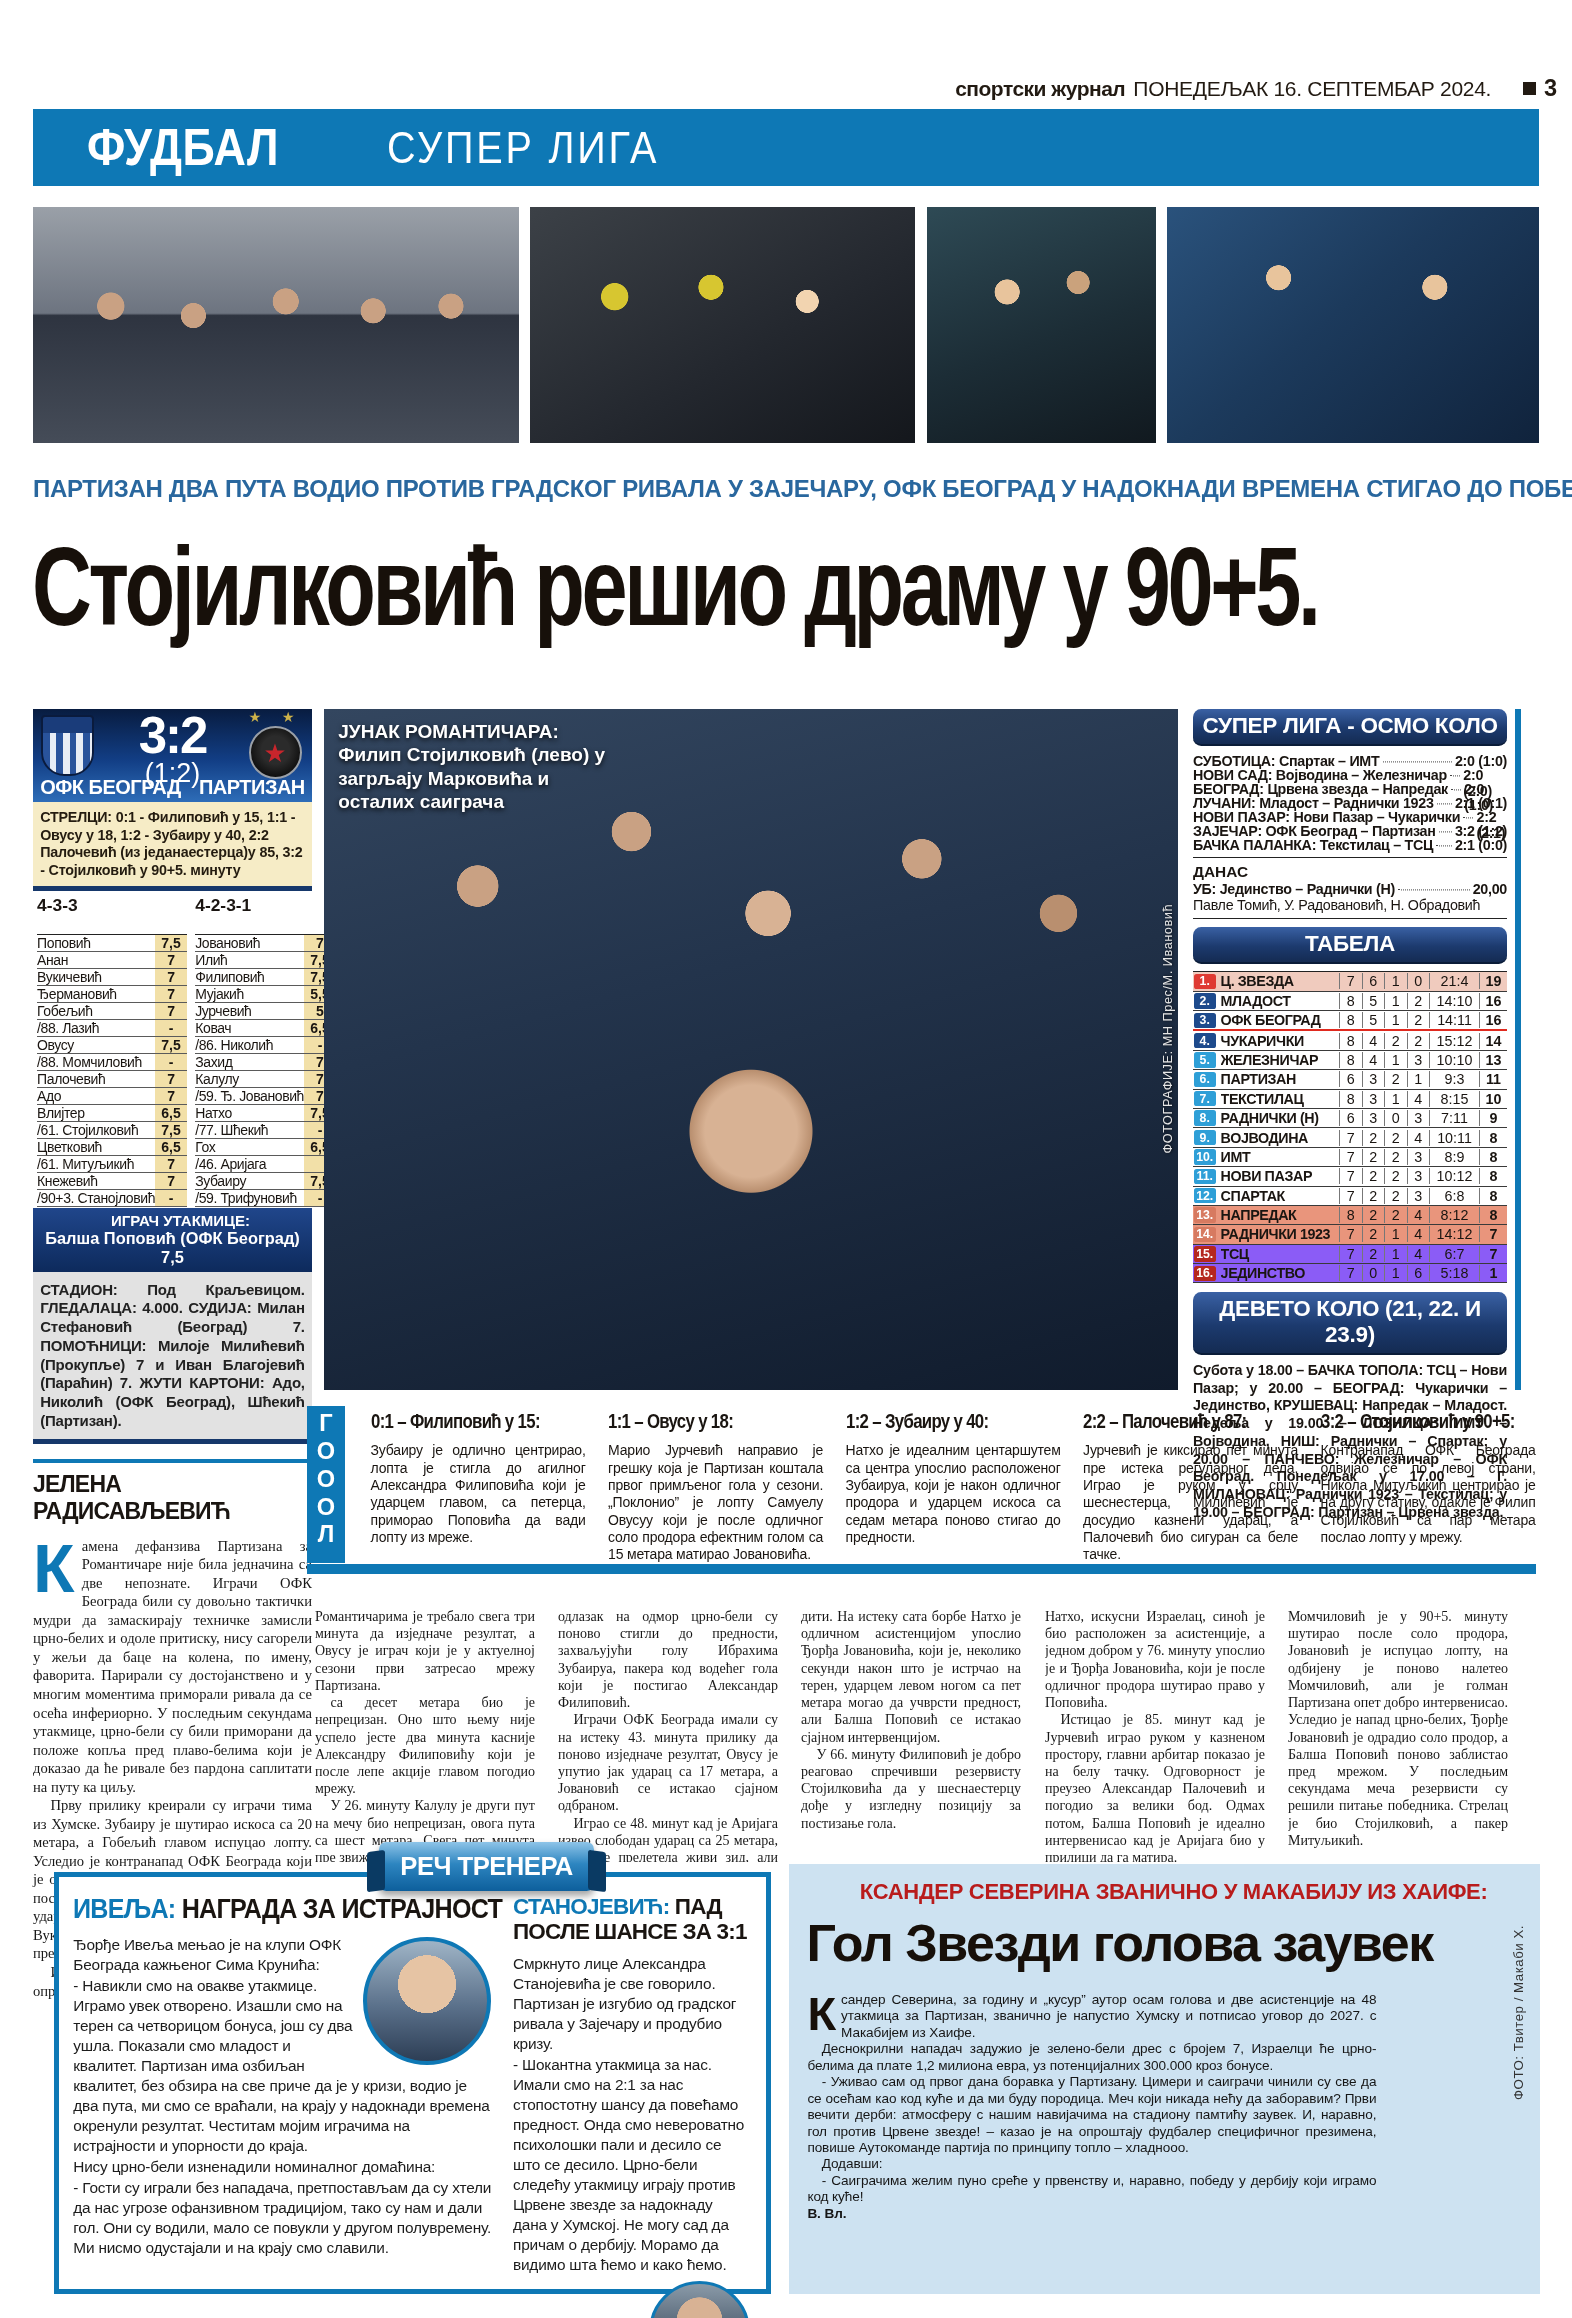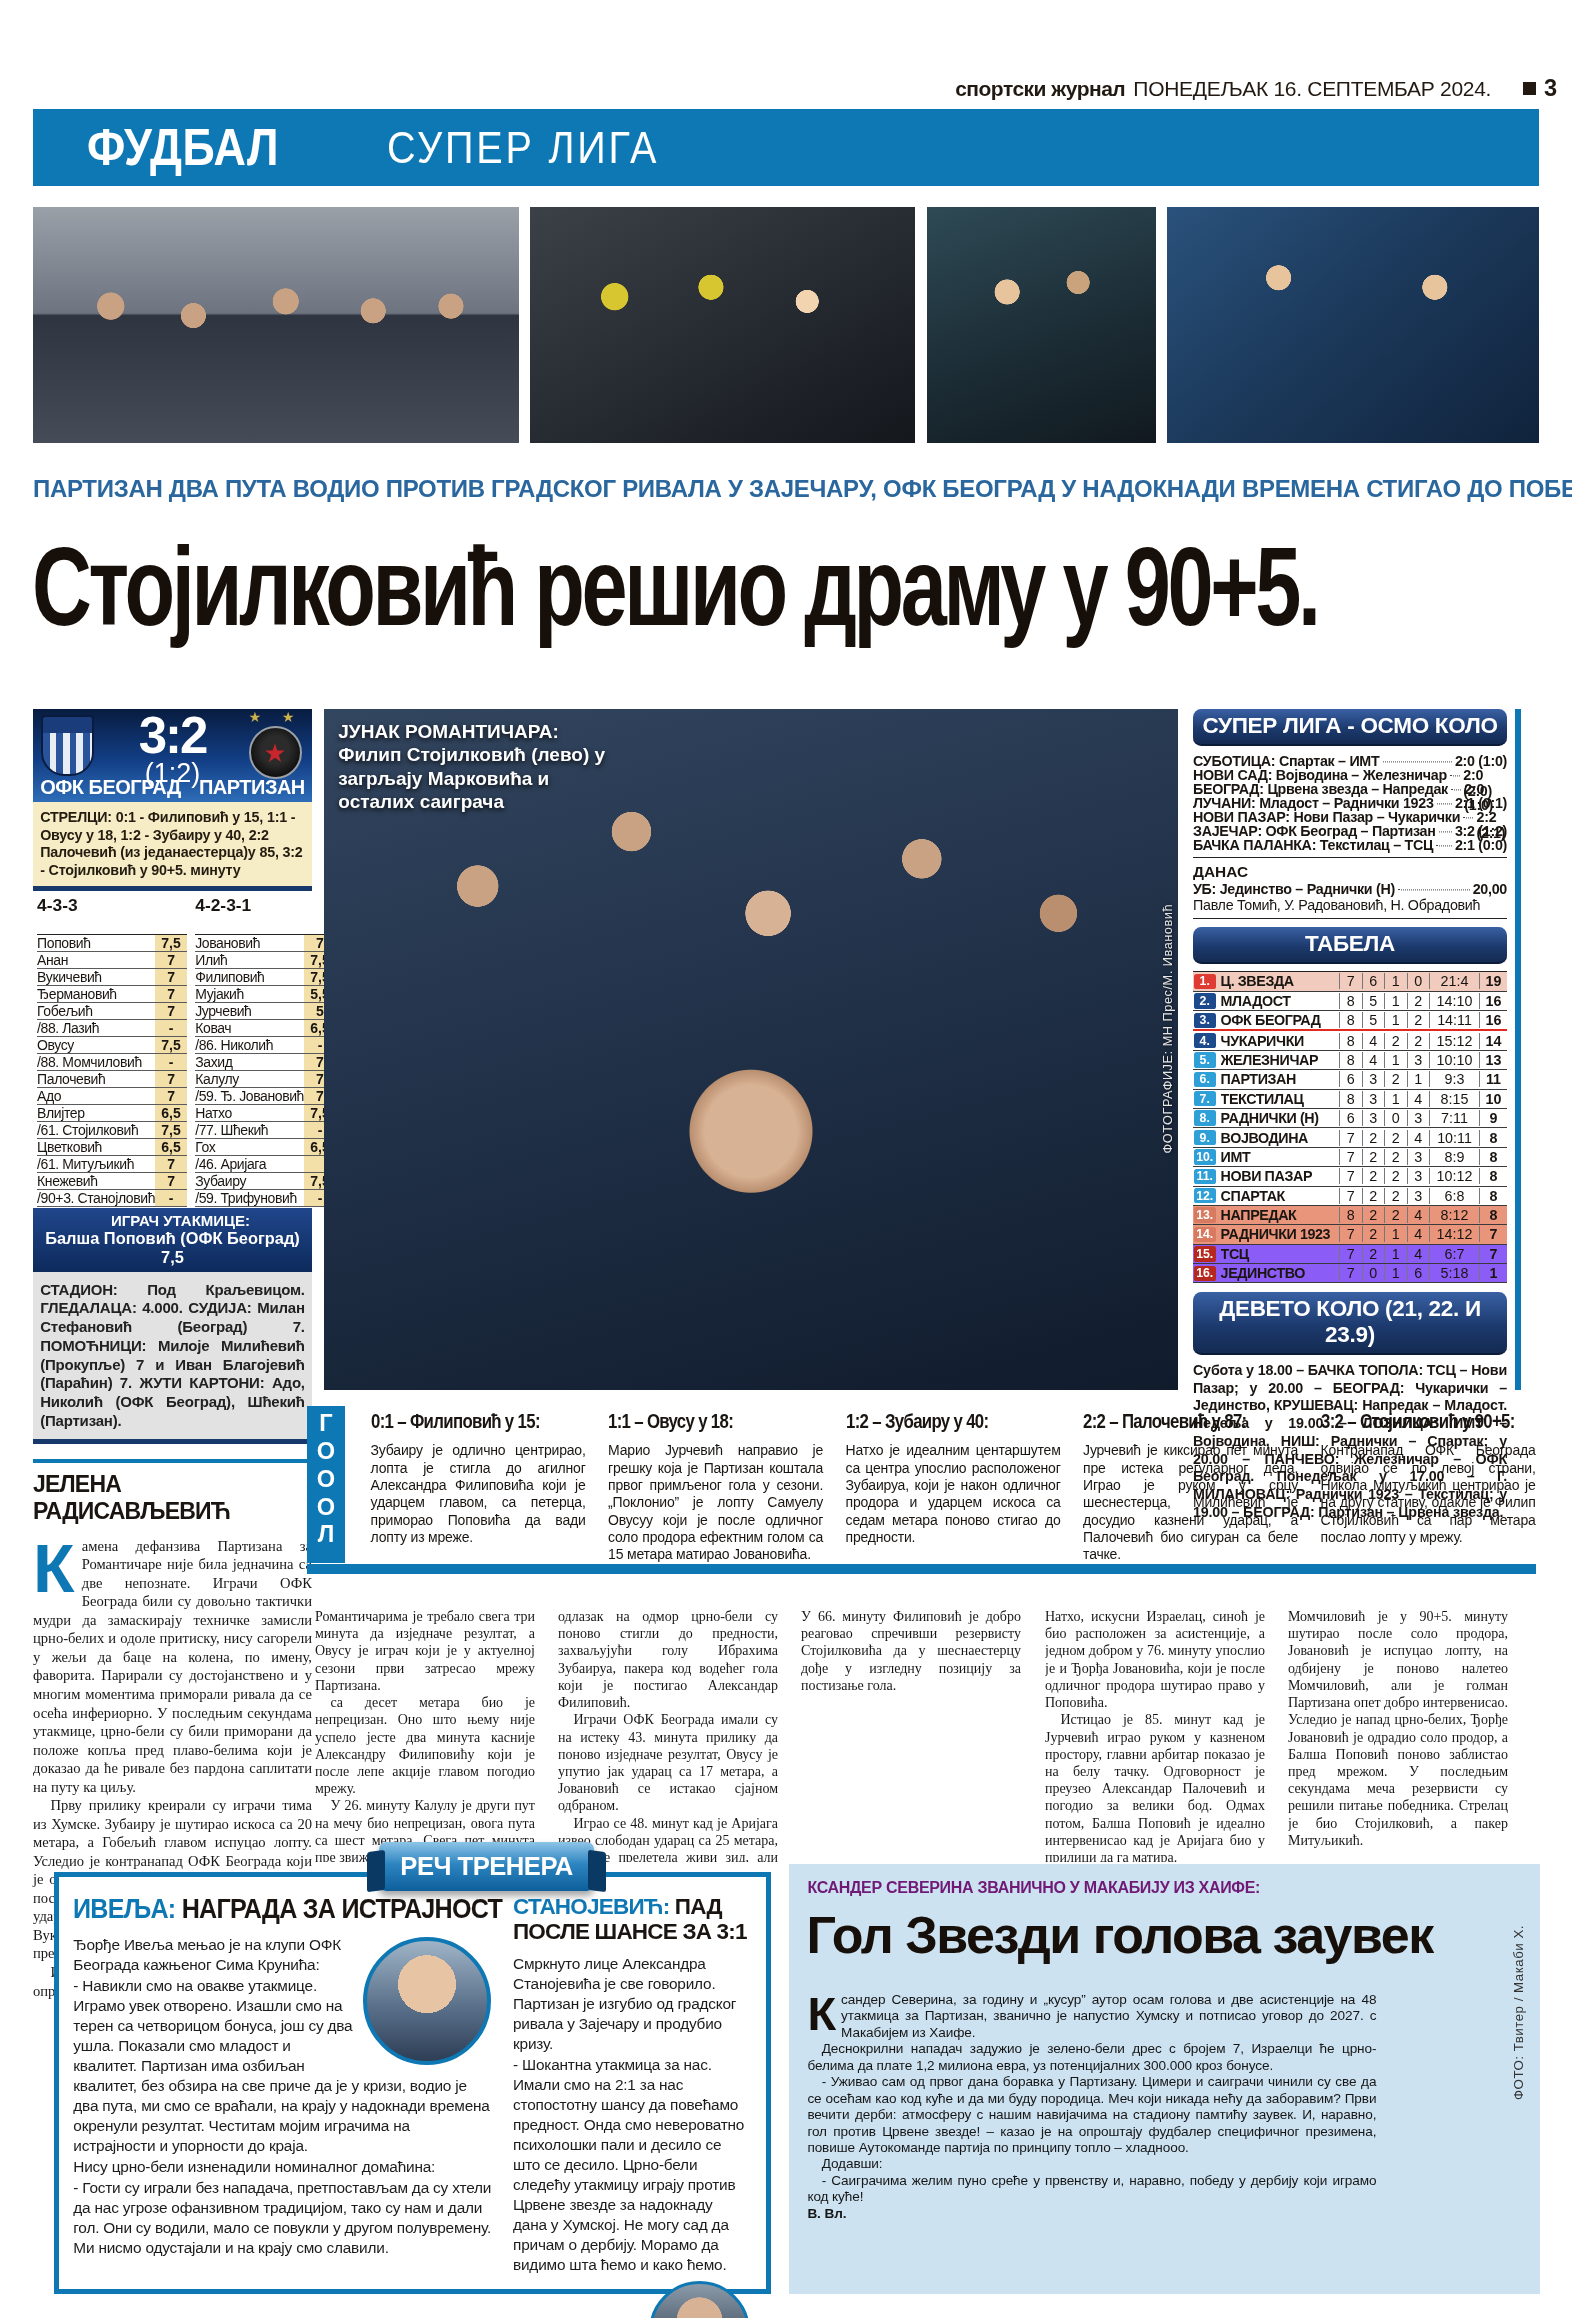--- a/index.html
+++ b/index.html
@@ -154,21 +154,21 @@
   .ctext p{margin:0 0 1px 0;}
   .coachphoto{float:right;width:120px;height:120px;border-radius:50%;border:4.1px solid #0e78b5;margin:2px 0 6.1px 9.2px;background:
     radial-gradient(circle at 50% 36%,#e6c4a4 0 29px,transparent 29px),
     linear-gradient(180deg,#9fb4c6 0%,#5a708a 55%,#2d3e55 100%);}
   .stanophoto{float:right;width:95px;height:95px;border-radius:50%;border:3.6px solid #0e78b5;margin:4.1px 0 4.1px 6.1px;background:
     radial-gradient(circle at 50% 38%,#d8b294 0 22.5px,transparent 23px),
     linear-gradient(180deg,#8a9aa8 0%,#4a5a6c 55%,#222e3e 100%);}
 
   
   .maccabi{position:absolute;left:789px;top:1864px;width:751px;height:430px;background:#cde2f1;box-sizing:border-box;overflow:hidden;}
-  .mkicker{margin:15.4px 0 0 18.4px;font-size:16px;font-weight:700;color:#701a75;letter-spacing:-0.3px;}
+  .mkicker{margin:15.4px 0 0 18.4px;font-size:22px;font-weight:700;color:#b91c1c;letter-spacing:-0.3px;text-align:center;}
   .mhead{margin:7.2px 0 0 17.4px;font-size:52px;font-weight:800;letter-spacing:-1.5px;color:#17100a;}
   .mbody{position:absolute;left:18.4px;top:128px;width:569px;font-size:13.6px;line-height:1.21;text-align:justify;color:#161616;font-weight:500;letter-spacing:-0.1px;}
   .mbody p{margin:0;}
   .mbody p + p{text-indent:14.3px;}
   .mdrop{float:left;font-size:47px;line-height:.8;font-weight:800;margin:3.1px 5.1px 0 0;color:#17100a;font-family:"Liberation Sans",sans-serif;}
   .msig{font-weight:800;margin-top:3.1px;}
   .mphoto{position:absolute;right:38px;top:28px;width:129px;height:291px;background:
     radial-gradient(circle at 50% 11%,#6b4a33 0 22.5px,transparent 23px),
     radial-gradient(circle at 50% 24%,#8a5f42 0 15.4px,transparent 16px),
     linear-gradient(180deg,#cfd8d2 0 40%,repeating-linear-gradient(90deg,#fff 0 15.4px,#2f7d4f 15.4px 22.5px) 40% 70%,#9aa39e 70% 100%),
@@ -706,20 +706,21 @@
         <p data-interactable="false">У 26. минуту Калулу је други пут на мечу био непрецизан, овога пута са шест метара. Свега пет минута пре звиждука који је означавао</p>
       </div>
     <div class="contcol cc2" data-interactable="false">
 
     <p data-interactable="false">одлазак на одмор црно-бели су поново стигли до предности, захваљујући голу Ибрахима Зубаируа, пакера код водећег гола који је постигао Александар Филиповић.</p>
         <p data-interactable="false">Играчи ОФК Београда имали су на истеку 43. минута прилику да поново изједначе резултат, Овусу је упутио јак ударац са 17 метара, а Јовановић се истакао сјајном одбраном.</p>
         <p data-interactable="false">Играо се 48. минут кад је Аријага извео слободан ударац са 25 метара, лопта је прелетела живи зид, али Поповић се није дао изнена-</p>
       </div>
     <div class="contcol cc3" data-interactable="false">
 
+    <p data-interactable="false">дити. На истеку сата борбе Натхо је одличном асистенцијом упослио Ђорђа Јовановића, који је, неколико секунди након што је истрчао на терен, ударцем левом ногом са пет метара могао да учврсти предност, али Балша Поповић се истакао сјајном интервенцијом.</p>
         <p data-interactable="false">У 66. минуту Филиповић је добро реаговао спречивши резервисту Стојилковића да у шеснаестерцу дође у изгледну позицију за постизање гола.</p>
       </div>
     <div class="contcol cc4" data-interactable="false">
 
     <p data-interactable="false">Натхо, искусни Израелац, синоћ је био расположен за асистенције, а једном добром у 76. минуту упослио је и Ђорђа Јовановића, који је после одличног продора шутирао право у Поповића.</p>
         <p data-interactable="false">Истицао је 85. минут кад је Јурчевић играо руком у казненом простору, главни арбитар показао је на белу тачку. Одговорност је преузео Александар Палочевић и погодио за велики бод. Одмах потом, Балша Поповић је идеално интервенисао кад је Аријага био у прилици да га матира.</p>
       </div>
     <div class="contcol cc5" data-interactable="false">
 
     <p data-interactable="false">Момчиловић је у 90+5. минуту шутирао после соло продора, Јовановић је испуцао лопту, на одбијену је поново налетео Момчиловић, али је голман Партизана опет добро интервенисао. Уследио је напад црно-белих, Ђорђе Јовановић је одрадио соло продор, а Балша Поповић поново заблистао пред мрежом. У последњим секундама меча резервисти су решили питање победника. Стрелац је био Стојилковић, а пакер Митуљикић.</p>

